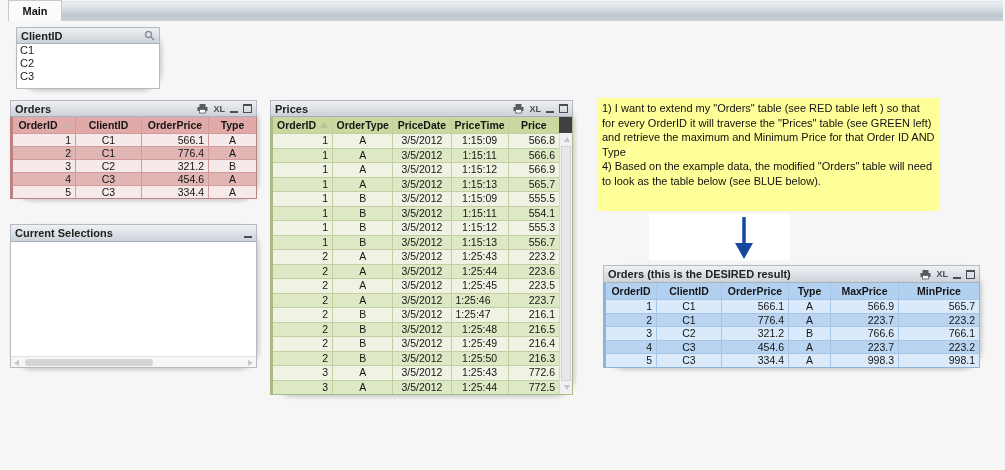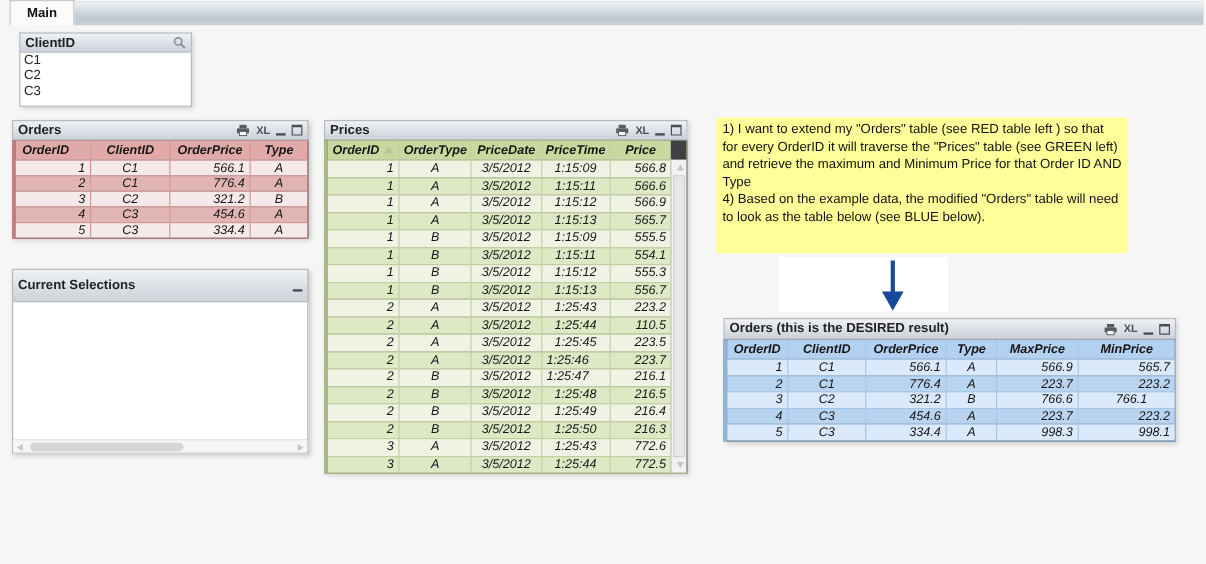--- a/index.html
+++ b/index.html
@@ -7,37 +7,37 @@
   #stage { position:relative; width:1005px; height:470px; background:#f6f6f6; overflow:hidden; }
 
   
   .tabbar-bg { position:absolute; left:60px; top:1px; width:943px; height:20px;
     background:linear-gradient(#eef1f4, #bdc8d0 70%, #c9d0d6); border-top:1px solid #dfe3e6; }
   .tab { position:absolute; left:8px; top:0; width:54px; height:21px; background:#fbfbfb;
     border:1px solid #c9c9c9; border-bottom:none; font-size:11px; font-weight:bold; color:#111;
     text-align:center; padding-top:4px; z-index:2; }
 
   
-  .qvobj { position:absolute; box-shadow:2px 2px 4px rgba(0,0,0,0.18); }
+  .qvobj { position:absolute; box-shadow:2px 2px 4px rgba(0,0,0,0.18);border-radius:21px; }
   .caption { height:17px; background:linear-gradient(#eff1f3, #ccd2d9); border:1px solid #b3bac2;
     border-bottom:1px solid #a9b0b8; display:flex; align-items:center; padding:0 4px; }
   .cap-title { font-size:11px; font-weight:bold; color:#222; white-space:nowrap; overflow:hidden; }
   .cap-icons { margin-left:auto; display:flex; align-items:center; gap:5px; }
   .icobtn { display:inline-flex; align-items:center; justify-content:center; height:12px; cursor:default; }
   .icobtn.xl { font-size:9px; font-weight:bold; color:#4a4f55; letter-spacing:0; }
   .minbar { display:inline-block; width:8px; height:2px; background:#4a4f55; margin-top:7px; }
   .maxbox { display:inline-block; width:9px; height:9px; border:1px solid #4a4f55; border-top:2px solid #4a4f55; background:transparent; }
 
   
   .lb-body { background:#fff; border:1px solid #b9b9b9; border-top:none; height:45px; overflow:hidden; }
   .lb-body .trow { height:13px; line-height:13px; }
   .lb-body .tcell { font-size:11px; color:#222; padding-left:3px; }
 
   
-  .tbody { position:relative; border:1px solid var(--bd); border-left:3px solid var(--bd); border-top:none; background:#404040;font-style:italic; }
+  .tbody { position:relative; border:1px solid var(--bd); border-left:3px solid var(--bd); border-top:none; background:#404040; }
   .thead { display:flex; height:16px; background:var(--hdr); }
   .thead .tcell { font-size:10.5px; font-weight:bold; color:var(--hdrtx); display:flex;
     align-items:center; justify-content:center; overflow:hidden; white-space:nowrap; }
   .datatable .trow { display:flex; height:13px; line-height:12px; border-top:1px solid var(--vl); }
   .datatable .trow.r1 { background:var(--r1); }
   .datatable .trow.r2 { background:var(--r2); }
   .datatable .tcell { font-size:10.5px; color:#151515; padding:0 4px; overflow:hidden; white-space:nowrap; }
   .datatable .tcell + .tcell { border-left:1px solid var(--vl); }
   .thead .tcell + .tcell { border-left:1px solid var(--vl); }
   .sort-tri { width:0; height:0; border-left:4px solid transparent; border-right:4px solid transparent;
@@ -180,21 +180,21 @@
             <div class="tcell" style="text-align: right;">5</div>
             <div class="tcell" style="text-align: center;">C3</div>
             <div class="tcell" style="text-align: right;">334.4</div>
             <div class="tcell" style="text-align: center;">A</div>
           </div>
         </div>
     </div>
   </div>
 
   <div class="qvobj" style="left:10px; top:224px; width:247px;">
-    <div class="caption" style="height:28px;">
+    <div class="caption" style="height:18px;">
       <span class="cap-title">Current Selections</span>
       <span class="cap-icons">
         <span class="icobtn">
             <span class="minbar"></span>
           </span>
       </span>
     </div>
     <div class="cs-body">
       <div class="hscroll">
         <span class="harrow left">
@@ -309,21 +309,21 @@
             <div class="tcell" style="text-align: center;">A</div>
             <div class="tcell" style="text-align: center;">3/5/2012</div>
             <div class="tcell" style="text-align: center;">1:25:43</div>
             <div class="tcell" style="text-align: right;">223.2</div>
           </div>
           <div class="trow r2">
             <div class="tcell" style="text-align: right;">2</div>
             <div class="tcell" style="text-align: center;">A</div>
             <div class="tcell" style="text-align: center;">3/5/2012</div>
             <div class="tcell" style="text-align: center;">1:25:44</div>
-            <div class="tcell" style="text-align: right;">110.5</div>
+            <div class="tcell" style="text-align: right;">223.6</div>
           </div>
           <div class="trow r1">
             <div class="tcell" style="text-align: right;">2</div>
             <div class="tcell" style="text-align: center;">A</div>
             <div class="tcell" style="text-align: center;">3/5/2012</div>
             <div class="tcell" style="text-align: center;">1:25:45</div>
             <div class="tcell" style="text-align: right;">223.5</div>
           </div>
           <div class="trow r2">
             <div class="tcell" style="text-align: right;">2</div>
@@ -456,21 +456,21 @@
             <div class="tcell" style="text-align: center;">A</div>
             <div class="tcell" style="text-align: right;">223.7</div>
             <div class="tcell" style="text-align: right;">223.2</div>
           </div>
           <div class="trow r1">
             <div class="tcell" style="text-align: right;">3</div>
             <div class="tcell" style="text-align: center;">C2</div>
             <div class="tcell" style="text-align: right;">321.2</div>
             <div class="tcell" style="text-align: center;">B</div>
             <div class="tcell" style="text-align: right;">766.6</div>
-            <div class="tcell" style="text-align: center; padding-left: 12px;">766.1</div>
+            <div class="tcell" style="text-align: right; padding-left: 12px;">766.1</div>
           </div>
           <div class="trow r2">
             <div class="tcell" style="text-align: right;">4</div>
             <div class="tcell" style="text-align: center;">C3</div>
             <div class="tcell" style="text-align: right;">454.6</div>
             <div class="tcell" style="text-align: center;">A</div>
             <div class="tcell" style="text-align: right;">223.7</div>
             <div class="tcell" style="text-align: right;">223.2</div>
           </div>
           <div class="trow r1">

